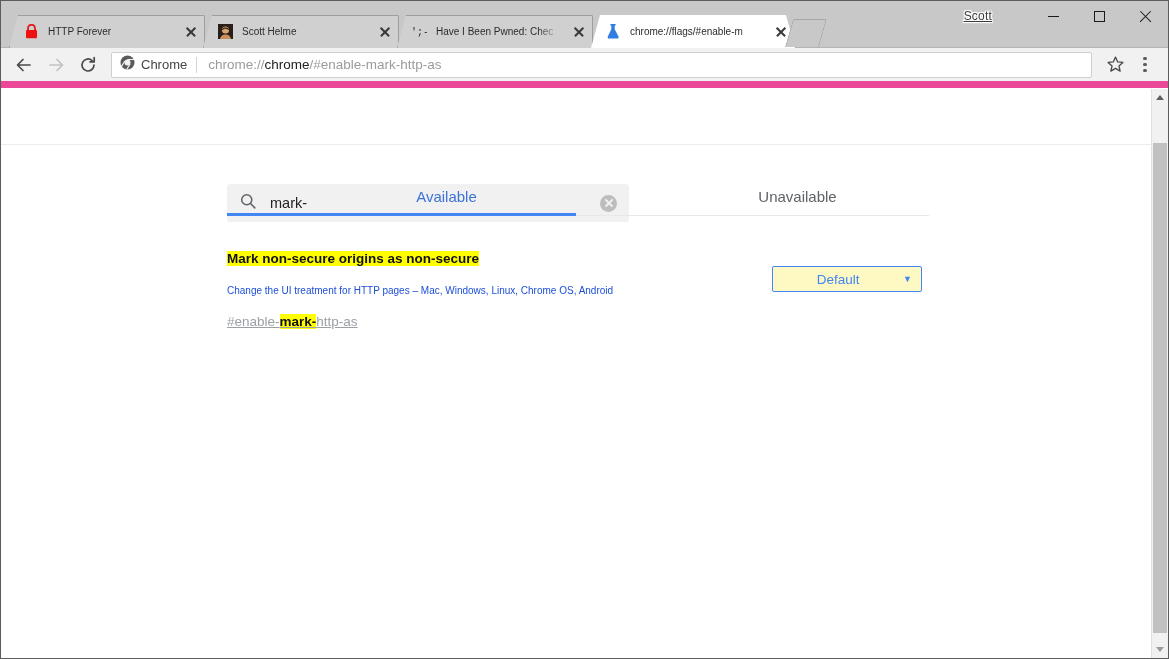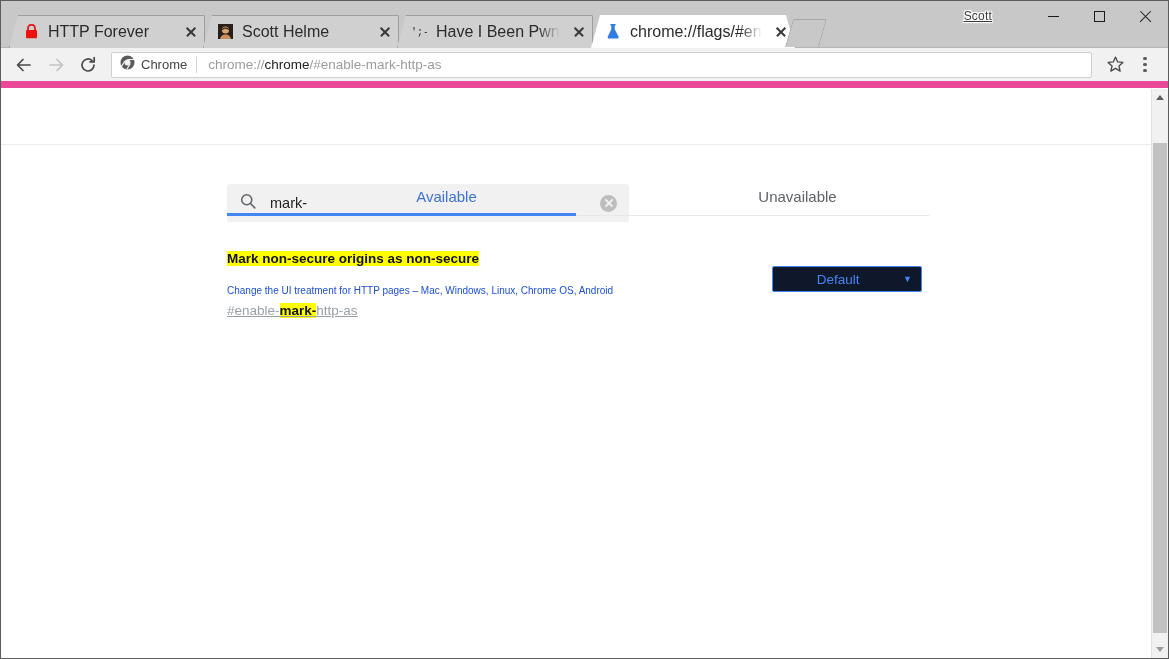--- a/index.html
+++ b/index.html
@@ -47,21 +47,21 @@
   .tab-inner {
     position: relative; z-index: 2; display: flex; align-items: center;
     width: 100%; height: 100%; gap: 9px;
   }
   .favicon {
     width: 16px; height: 16px; flex: 0 0 16px;
     display: flex; align-items: center; justify-content: center;
     position: relative;
   }
   .tab-title {
-    font-size: 16px; color: #2b2b2b; white-space: nowrap;
+    font-size: 10px; color: #2b2b2b; white-space: nowrap;
     overflow: hidden; flex: 1 1 auto;
   }
   .tab.fade .tab-title {
     -webkit-mask-image: linear-gradient(to right, #000 calc(100% - 22px), transparent 100%);
     mask-image: linear-gradient(to right, #000 calc(100% - 22px), transparent 100%);
   }
   .tab-close {
     flex: 0 0 16px; width: 16px; height: 16px; position: relative;
     margin-left: 2px;
   }
@@ -192,28 +192,28 @@
   .flag-entry { position: absolute; left: 226px; top: 160px; width: 702px; }
   .flag-title {
     display: inline; font-size: 13.5px; font-weight: bold; color: #111;
     background: #ffff00; line-height: 1.5;
   }
   .flag-desc {
     font-size: 10px; color: #1d4ed8; line-height: 1.5; margin-top: 14px;
   }
   .flag-link {
     font-size: 13.5px; color: #9aa0a6; line-height: 1.5;
-    text-decoration: underline; display: inline-block; margin-top: 3px;
+    text-decoration: underline; display: inline-block; margin-top: 14px;
   }
   .hl { background: #ffff00; color: #111; font-weight: bold; }
   .flag-select {
     position: absolute; left: 545px; top: 17px;
     width: 150px; height: 26px; border: 1px solid #4285f4; border-radius: 2px;
     display: flex; align-items: center; justify-content: center;
-    background: #0f172a;
+    background: #fef9c3;
   }
   .flag-select .val {
     font-size: 13.5px; color: #4285f4; flex: 1 1 auto; text-align: center;
   }
   .flag-select .arrow {
     margin-right: 9px; color: #4285f4; font-size: 9px; line-height: 1;
   }
 
   
   .scrollbar {

